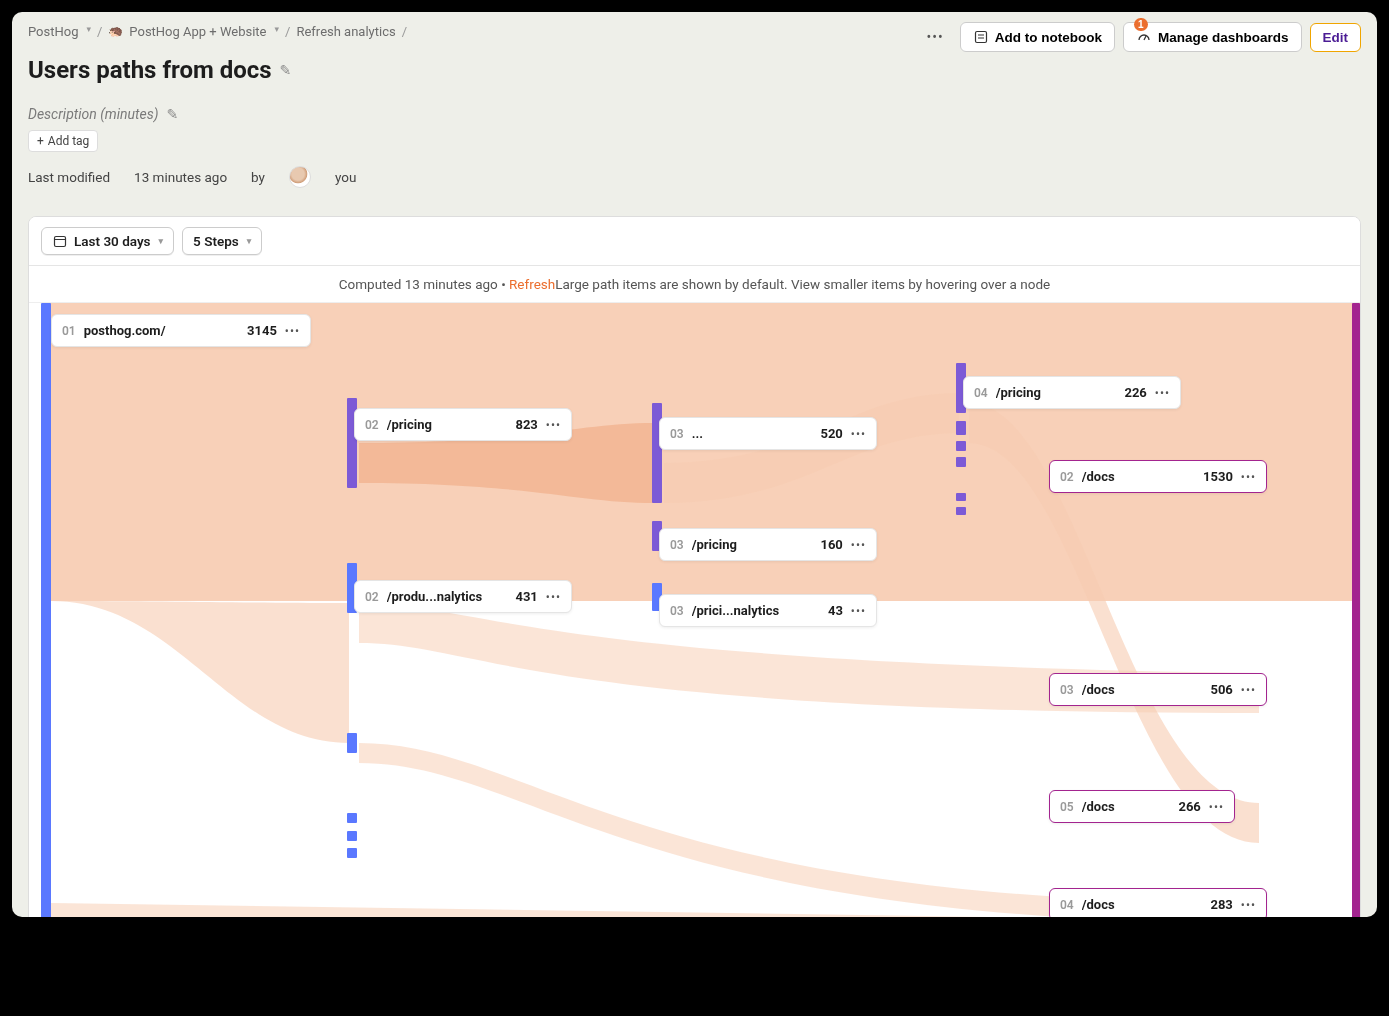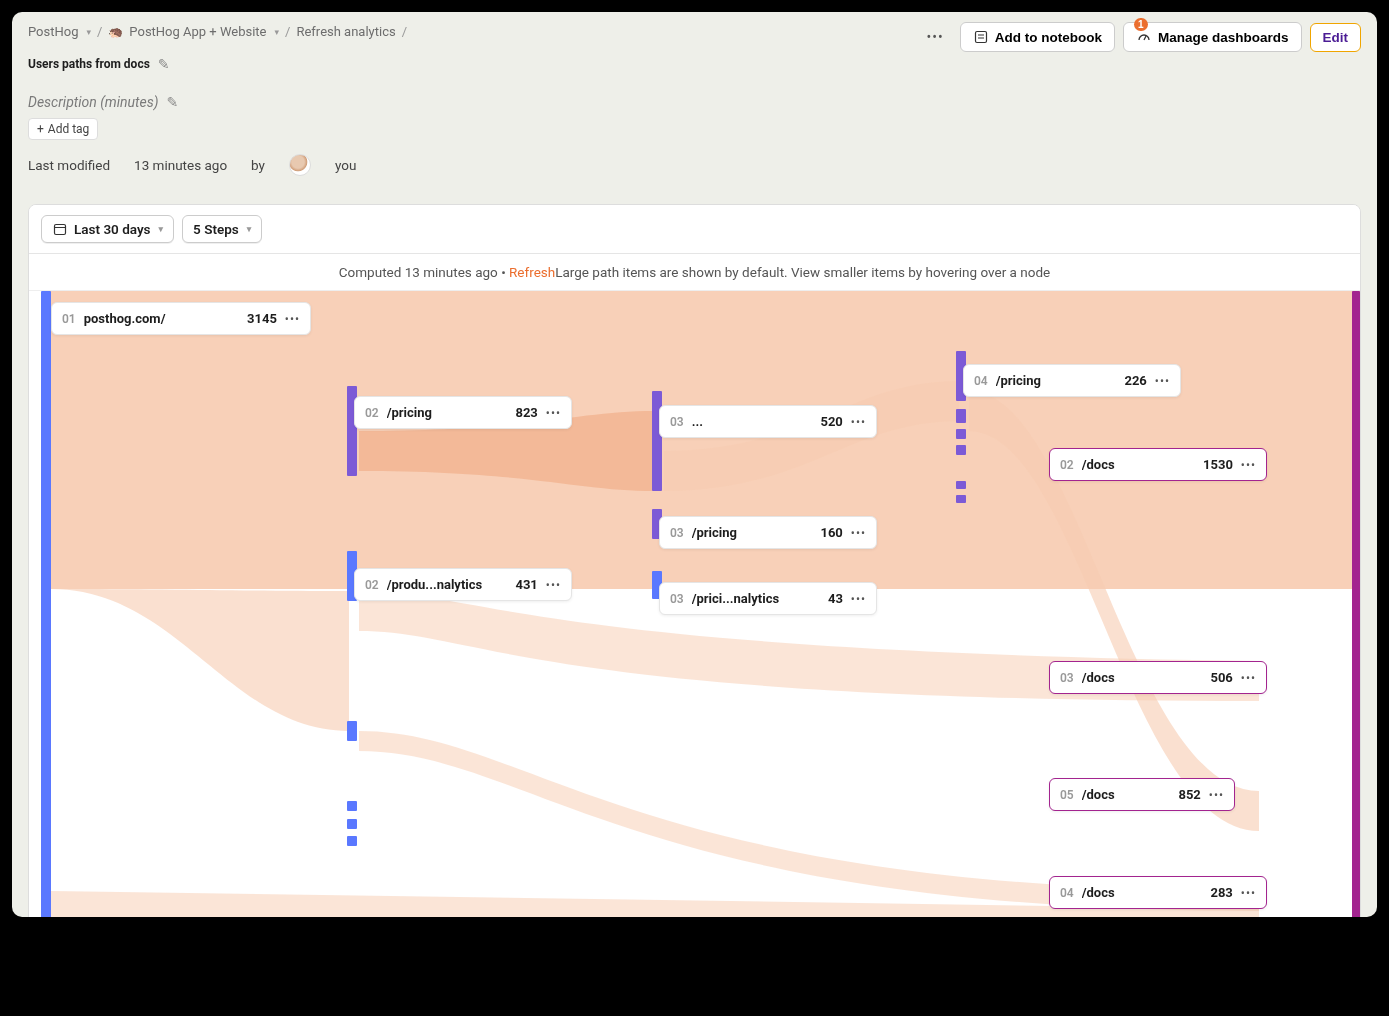--- a/index.html
+++ b/index.html
@@ -19,21 +19,20 @@
   }
   
   .topbar {
     display: flex;
     align-items: flex-start;
     justify-content: space-between;
     padding: 10px 16px 0 16px;
   }
   .breadcrumbs {
     display: flex;
-    align-items: center;
     gap: 6px;
     font-size: 13px;
     color: #6d6d6d;
     padding-top: 2px;
   }
   .breadcrumbs .sep { color: #999; }
   .chev { font-size: 9px; color: #999; margin-left: 2px; }
   .hog { font-size: 12px; }
   .top-actions {
     display: flex;
@@ -71,21 +70,21 @@
     padding: 0 4px;
     line-height: 13px;
   }
   .title-row {
     display: flex;
     align-items: center;
     gap: 8px;
     padding: 4px 16px 0 16px;
   }
   .page-title {
-    font-size: 12px;
+    font-size: 24px;
     font-weight: 700;
   }
   .pencil { color: #888; font-size: 14px; cursor: pointer; }
   .desc-row {
     padding: 22px 16px 0 16px;
     display: flex; align-items: center; gap: 8px;
     color: #7a7a7a; font-style: italic; font-size: 14px;
   }
   .tag-row { padding: 8px 16px 0 16px; }
   .add-tag {
@@ -354,21 +353,21 @@
           </div>
           <div class="node magenta-b" style="left: 1020px; top: 370px; width: 218px;">
             <span class="step">03</span>
             <span class="label">/docs</span>
             <span class="count">506</span>
             <span class="dots">•••</span>
           </div>
           <div class="node magenta-b" style="left: 1020px; top: 487px; width: 186px;">
             <span class="step">05</span>
             <span class="label">/docs</span>
-            <span class="count">852</span>
+            <span class="count">266</span>
             <span class="dots">•••</span>
           </div>
           <div class="node magenta-b" style="left: 1020px; top: 585px; width: 218px;">
             <span class="step">04</span>
             <span class="label">/docs</span>
             <span class="count">283</span>
             <span class="dots">•••</span>
           </div>
         </div>
     </div>

